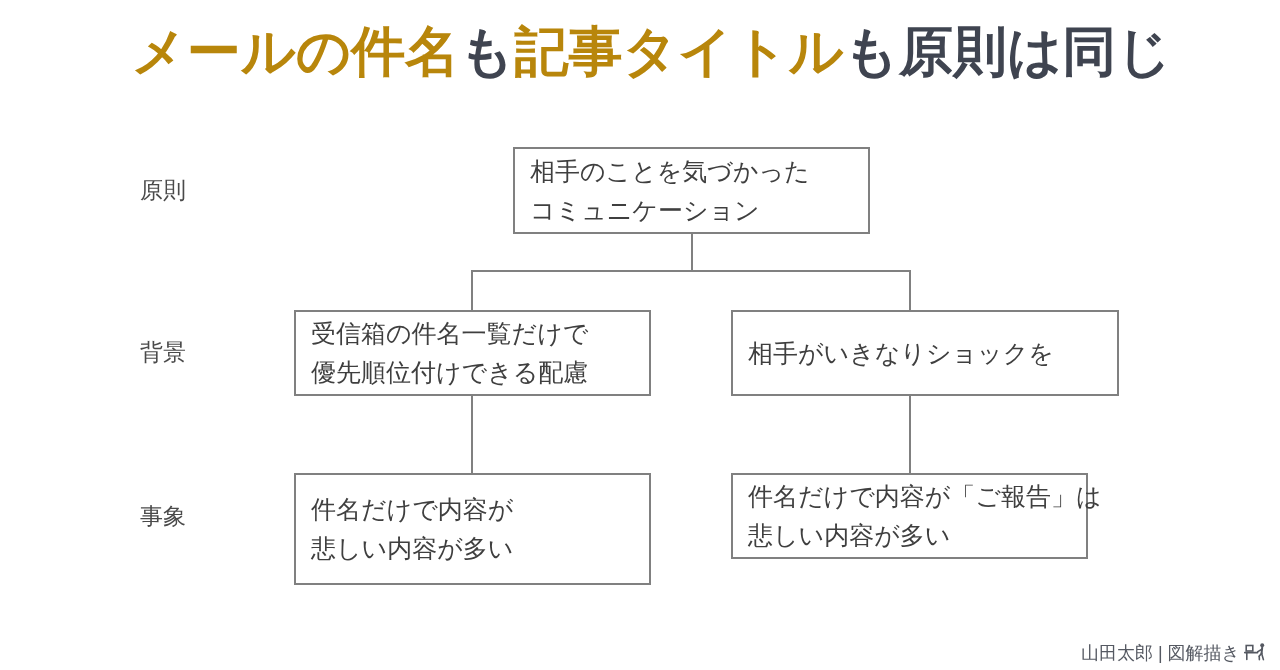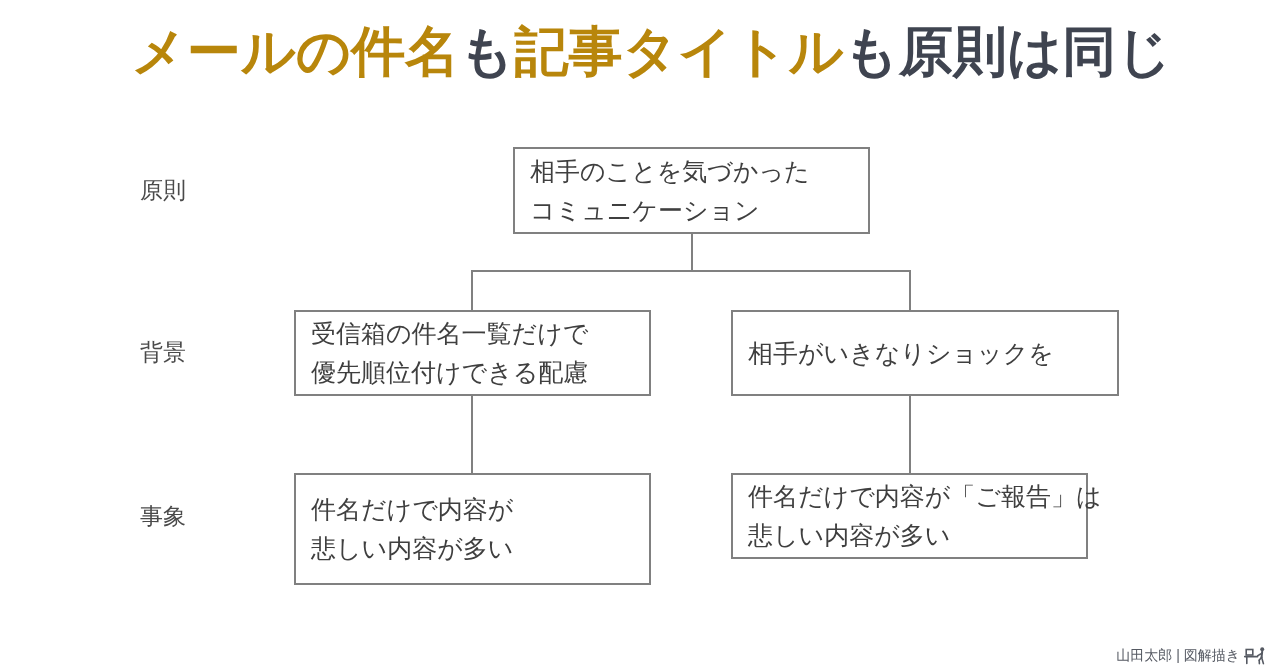--- a/index.html
+++ b/index.html
@@ -66,23 +66,23 @@
     position: absolute;
     background: #808080;
   }
 
   
   .credit {
     position: absolute;
     right: 12px;
     bottom: 5px;
     display: flex;
-    align-items: flex-end;
+    align-items: flex-start;
     gap: 4px;
-    font-size: 14px;
+    font-size: 18px;
     color: #555962;
     white-space: nowrap;
     margin-left: 24px;
   }
   .credit svg { display: block; }
 </style>
 </head>
 <body>
 
 <div class="canvas">

